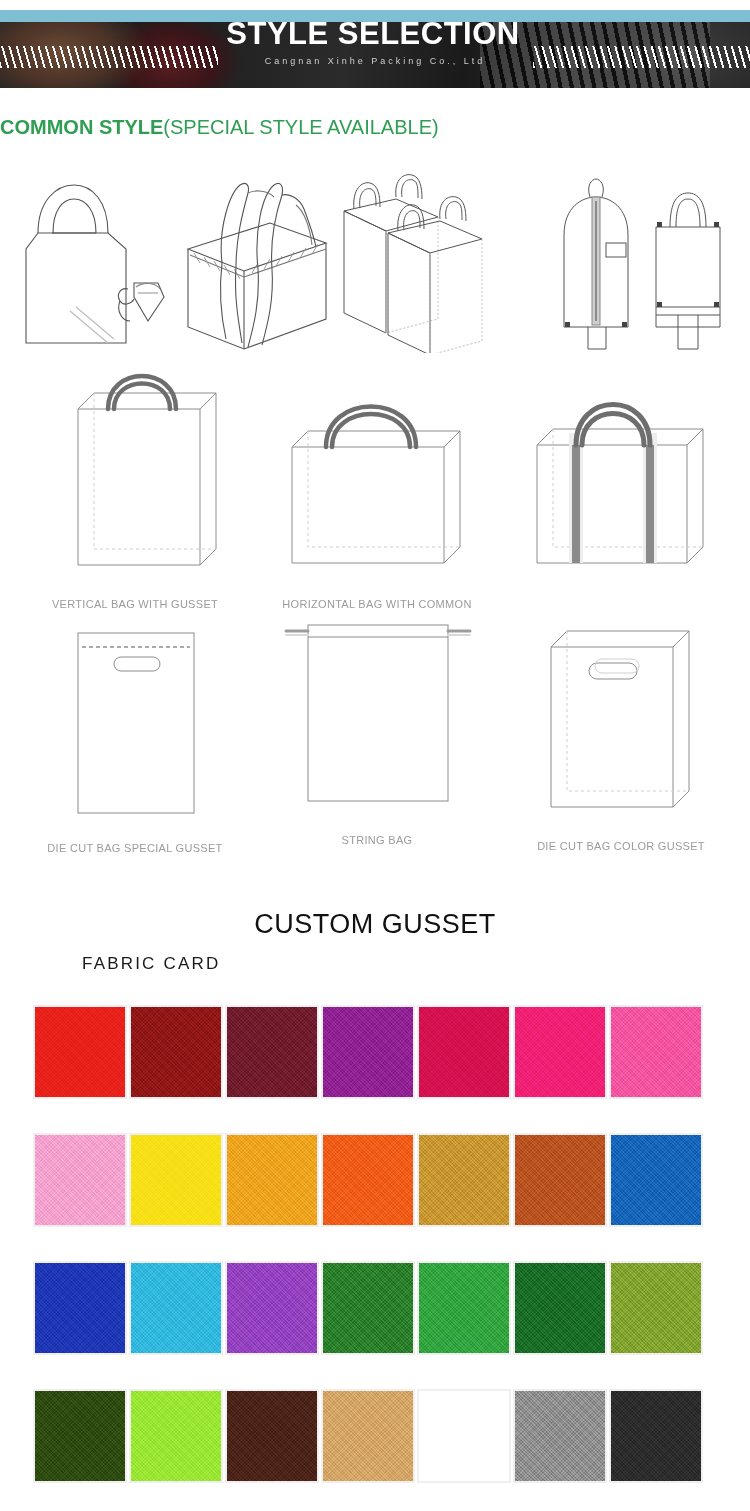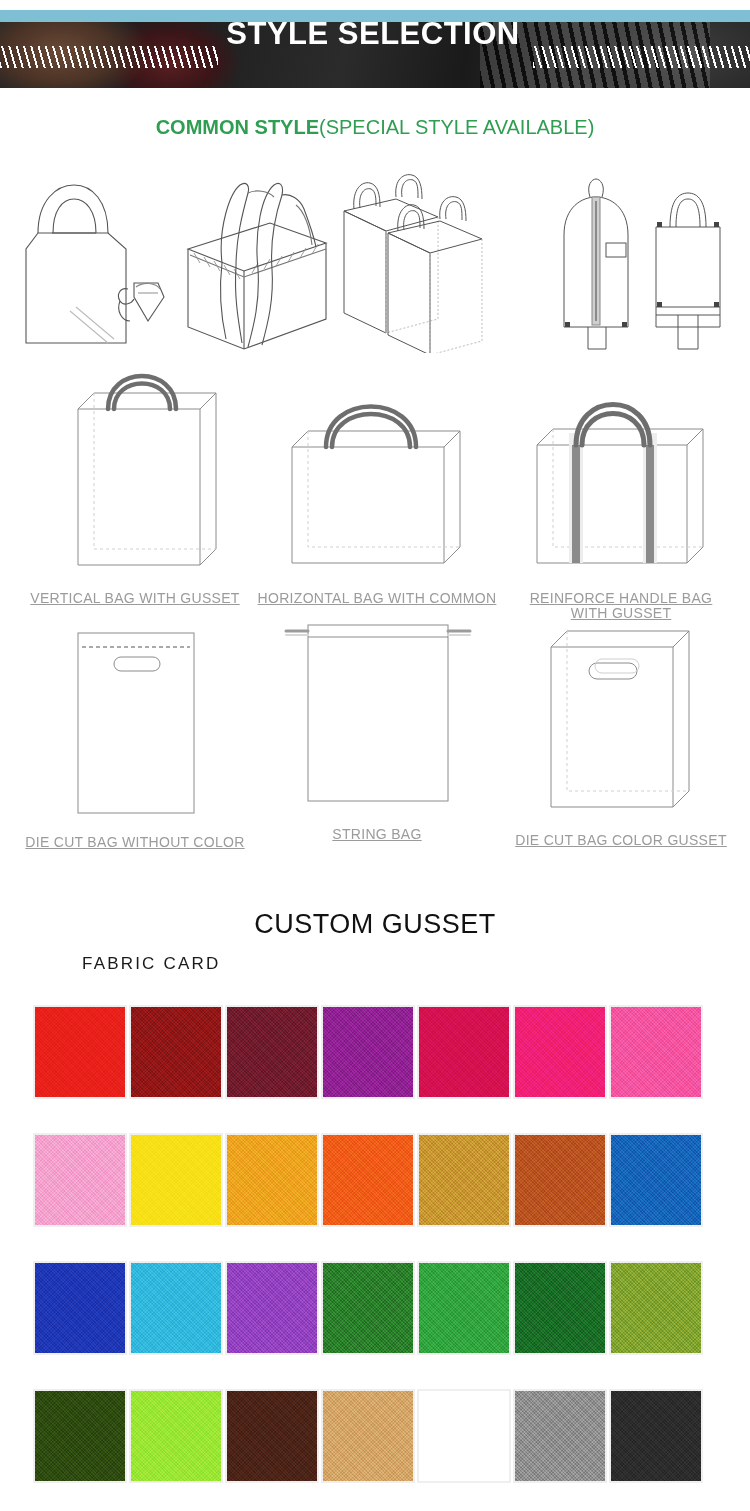--- a/index.html
+++ b/index.html
@@ -28,33 +28,33 @@
     background:repeating-linear-gradient(74deg, #ffffff 0px, #ffffff 2px, rgba(255,255,255,0) 2px, rgba(255,255,255,0) 7px);}
   .hatch-l{left:0px;width:218px;}
   .hatch-r{left:533px;width:217px;}
   .banner-title{position:absolute;left:0;top:18px;width:746px;text-align:center;
     color:#ffffff;font-size:31px;font-weight:bold;letter-spacing:.5px;line-height:31px;
     font-family:"Liberation Sans", sans-serif;}
   .banner-sub{position:absolute;left:0;top:56px;width:750px;text-align:center;
     color:#cfcfcf;font-size:9px;letter-spacing:3px;line-height:10px;}
 
   
-  .common-style{width:750px;text-align:center;margin-top:25px;font-size:20px;line-height:24px;color:#2f9e52;}
+  .common-style{width:750px;text-align:left;margin-top:25px;font-size:20px;line-height:24px;color:#2f9e52;}
   .common-style b{font-weight:bold;}
   .common-style span.reg{font-weight:normal;}
 
   
   .sketch-row{position:relative;width:750px;height:200px;margin-top:22px;}
   .sk{position:absolute;}
 
   
   .bag-row{position:relative;width:750px;height:0;}
   .bag-cell{position:absolute;text-align:center;}
   .bag-art{position:relative;margin:0 auto;}
-  .bag-label{margin-top:14px;color:#9b9b9b;font-size:14px;line-height:15px;letter-spacing:.3px;text-decoration:underline;}
+  .bag-label{margin-top:20px;color:#9b9b9b;font-size:11px;line-height:15px;letter-spacing:.3px;}
 
   
   .custom-color{width:750px;text-align:center;font-size:27px;color:#111;line-height:32px;
     position:absolute;left:0;top:908px;letter-spacing:.5px;}
   .fabric-card{position:absolute;left:82px;top:953px;font-size:17px;color:#1a1a1a;letter-spacing:2.2px;line-height:22px;}
 
   
   .swatch-grid{position:absolute;left:33px;top:1005px;width:690px;}
   .swatch-row{display:flex;gap:2px;margin-bottom:34px;}
   .swatch{width:94px;height:94px;box-sizing:border-box;border:2px solid #f0eeee;position:relative;overflow:hidden;}
@@ -69,20 +69,21 @@
 <body>
 
 <div class="header">
   <div class="topbar"></div>
   <div class="banner">
     <div class="banner-streaks"></div>
     <div class="hatch hatch-l"></div>
     <div class="hatch hatch-r"></div>
   </div>
   <div class="banner-title">STYLE SELECTION</div>
+  <div class="banner-sub">Cangnan Xinhe Packing Co., Ltd</div>
 </div>
 
 <div class="common-style">
   <b>COMMON STYLE</b><span class="reg">(SPECIAL STYLE AVAILABLE)</span>
 </div>
 
 <div class="sketch-row">
 
   <div class="sk" style="left:8px;top:10px;">
     <svg width="165" height="185" viewBox="0 0 165 185" fill="none" stroke="#555" stroke-width="1.1">
@@ -220,35 +221,34 @@
         <path d="M166 68 L182 52 L182 170 L166 186"></path>
         <path d="M32 52 L32 170 L182 170" stroke="#cfcfcf" stroke-dasharray="3 3"></path>
         <rect x="48" y="56" width="14" height="130" fill="#ededed" stroke="none"></rect>
         <rect x="122" y="56" width="14" height="130" fill="#ededed" stroke="none"></rect>
         <rect x="51" y="68" width="8" height="118" fill="#8a8a8a" stroke="none"></rect>
         <rect x="125" y="68" width="8" height="118" fill="#8a8a8a" stroke="none"></rect>
         <path d="M55 68 C55 14 129 14 129 68" stroke="#6e6e6e" stroke-width="5" stroke-linecap="round"></path>
         <path d="M61 68 C61 26 123 26 123 68" stroke="#6e6e6e" stroke-width="5" stroke-linecap="round"></path>
       </svg>
     </div>
-    <div class="bag-label">REINFORCE HANDLE BAG<br>WITH GUSSET</div>
   </div>
 </div>
 
 <div class="bag-row">
 
   <div class="bag-cell" style="left:18px;top:268px;width:234px;">
     <div class="bag-art">
       <svg width="166" height="188" viewBox="0 0 166 188" fill="none" stroke="#8c8c8c" stroke-width="1">
         <rect x="26" y="4" width="116" height="180"></rect>
         <path d="M30 18 L138 18" stroke="#555" stroke-dasharray="4 3"></path>
         <rect x="62" y="28" width="46" height="14" rx="7" stroke="#8c8c8c"></rect>
       </svg>
     </div>
-    <div class="bag-label">DIE CUT BAG WITHOUT COLOR</div>
+    <div class="bag-label">DIE CUT BAG SPECIAL GUSSET</div>
   </div>
 
   <div class="bag-cell" style="left:252px;top:252px;width:250px;">
     <div class="bag-art">
       <svg width="210" height="196" viewBox="0 0 210 196" fill="none" stroke="#8c8c8c" stroke-width="1">
         <rect x="36" y="12" width="140" height="176"></rect>
         <path d="M36 24 L176 24"></path>
         <path d="M14 18 L36 18" stroke="#9c9c9c" stroke-width="3" stroke-linecap="round"></path>
         <path d="M14 22 L36 22" stroke="#d8d8d8" stroke-width="2" stroke-linecap="round"></path>
         <path d="M176 18 L198 18" stroke="#9c9c9c" stroke-width="3" stroke-linecap="round"></path>

